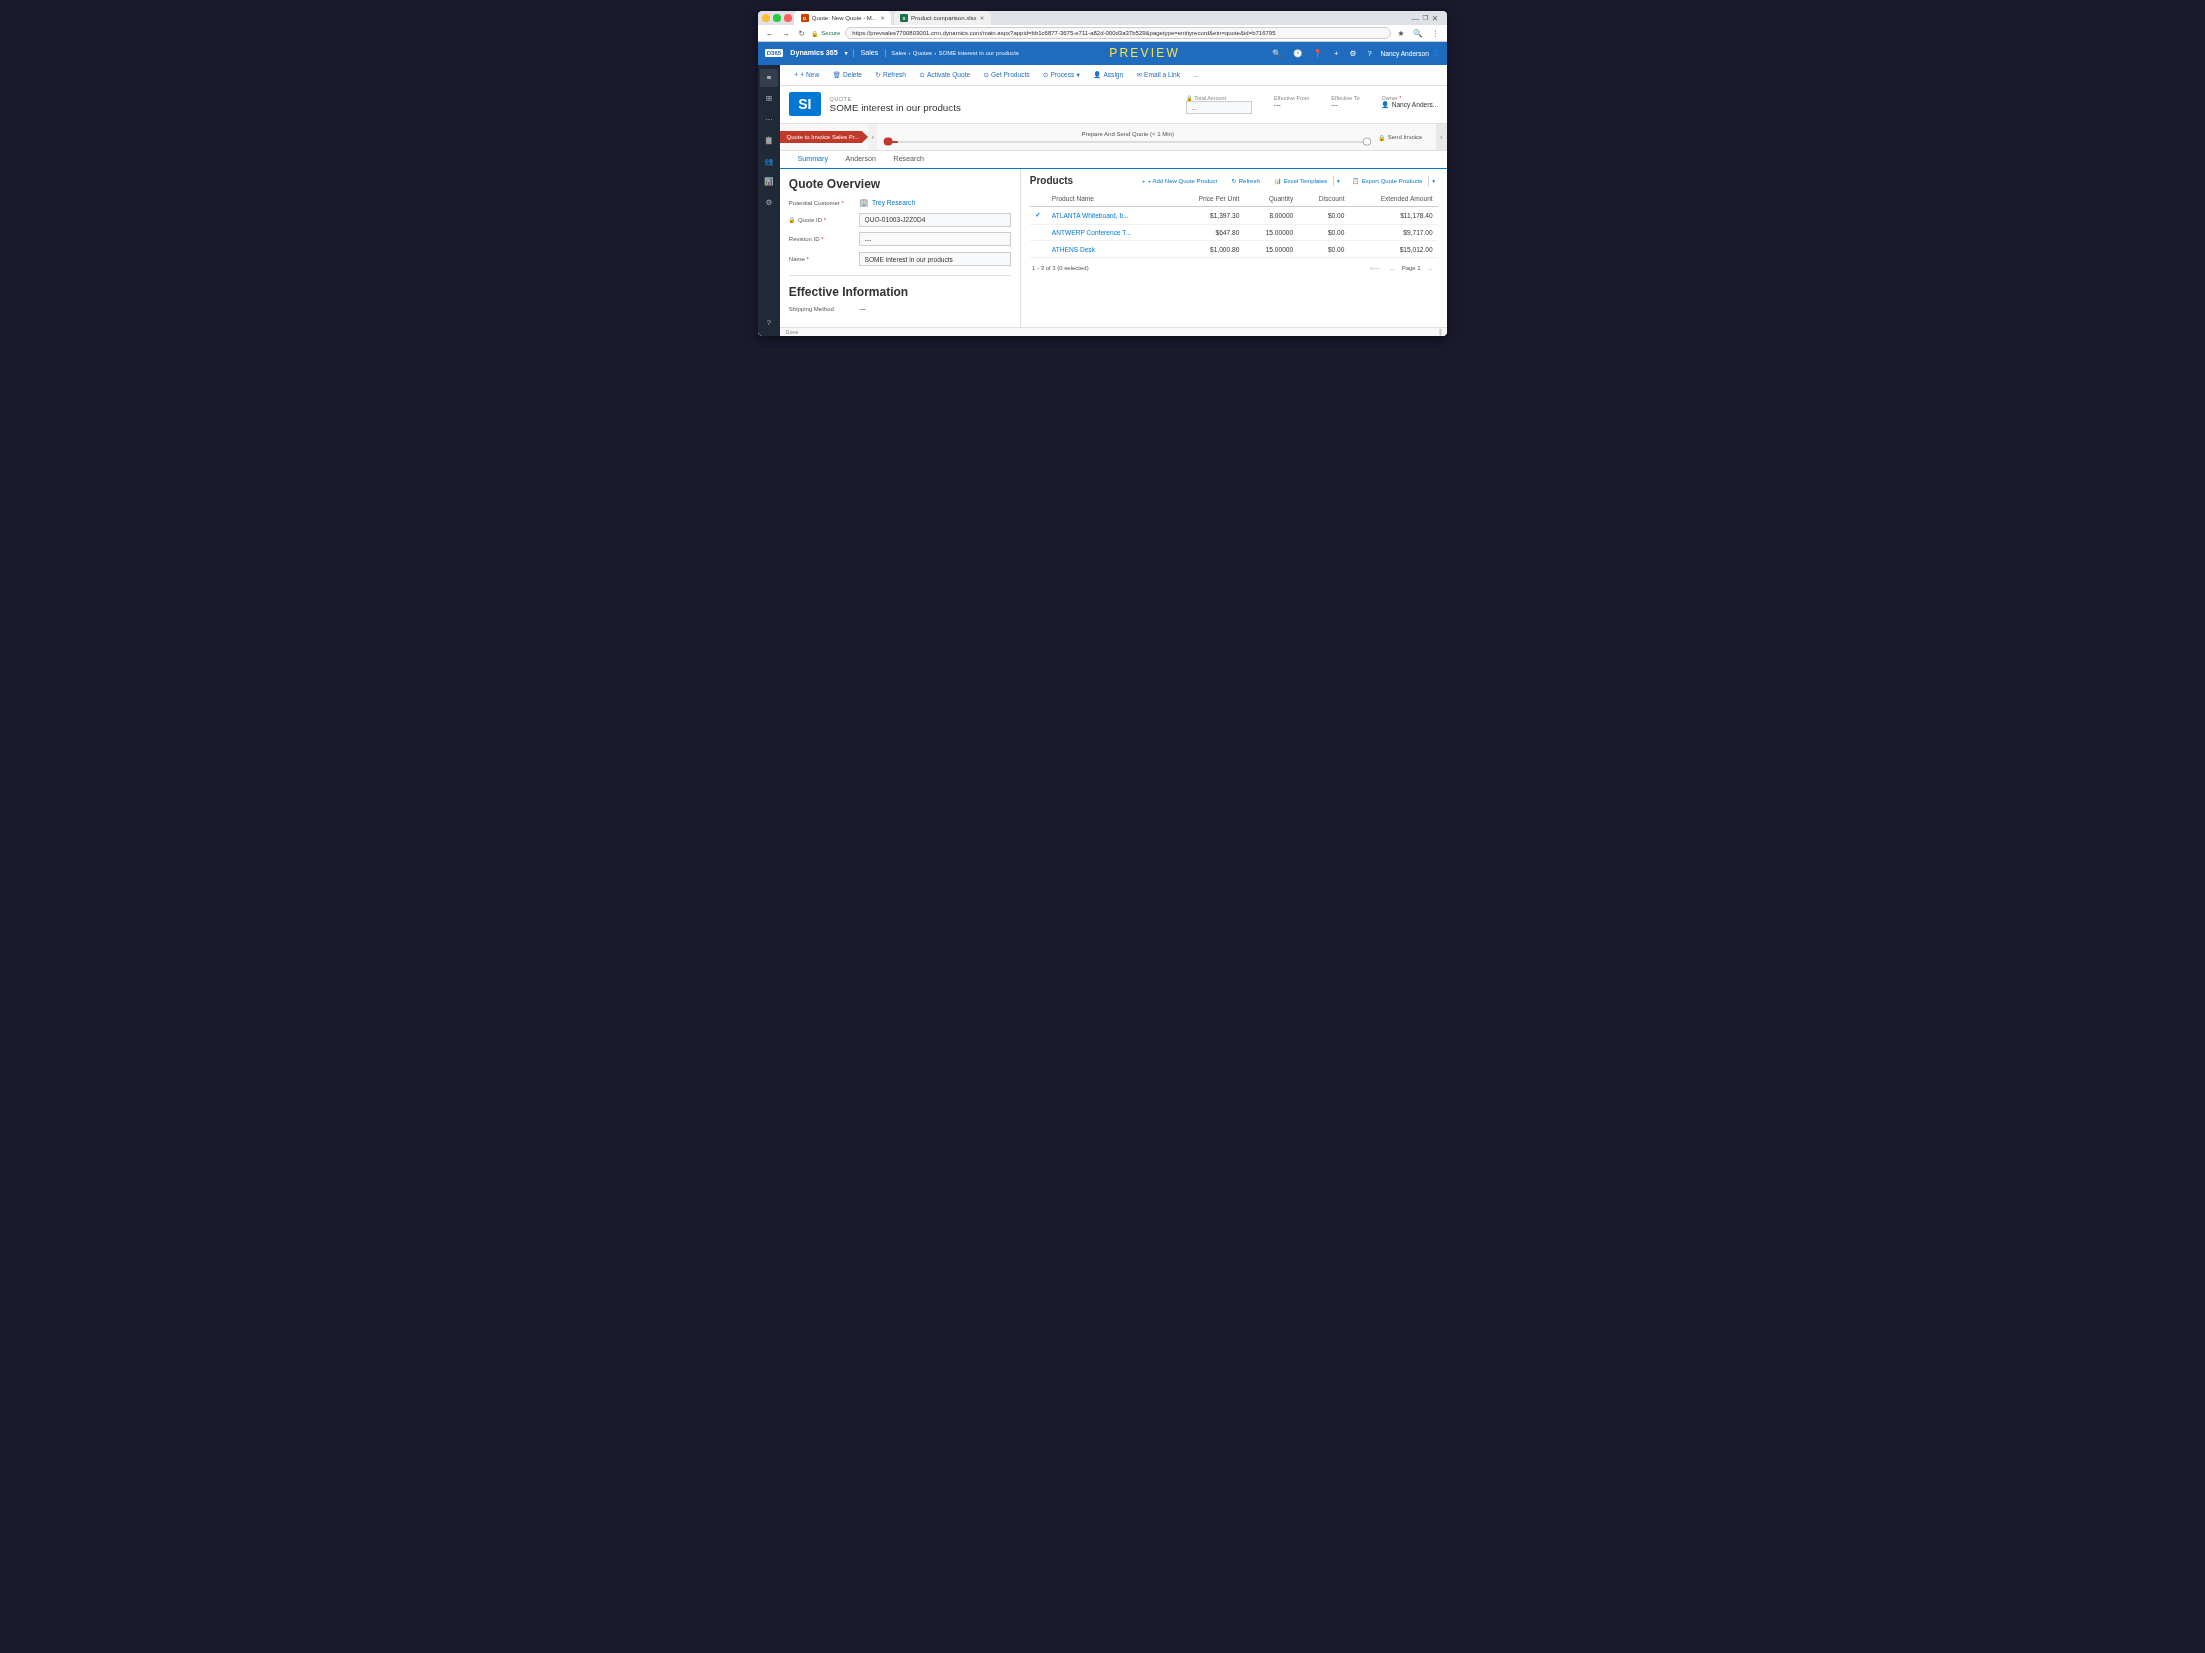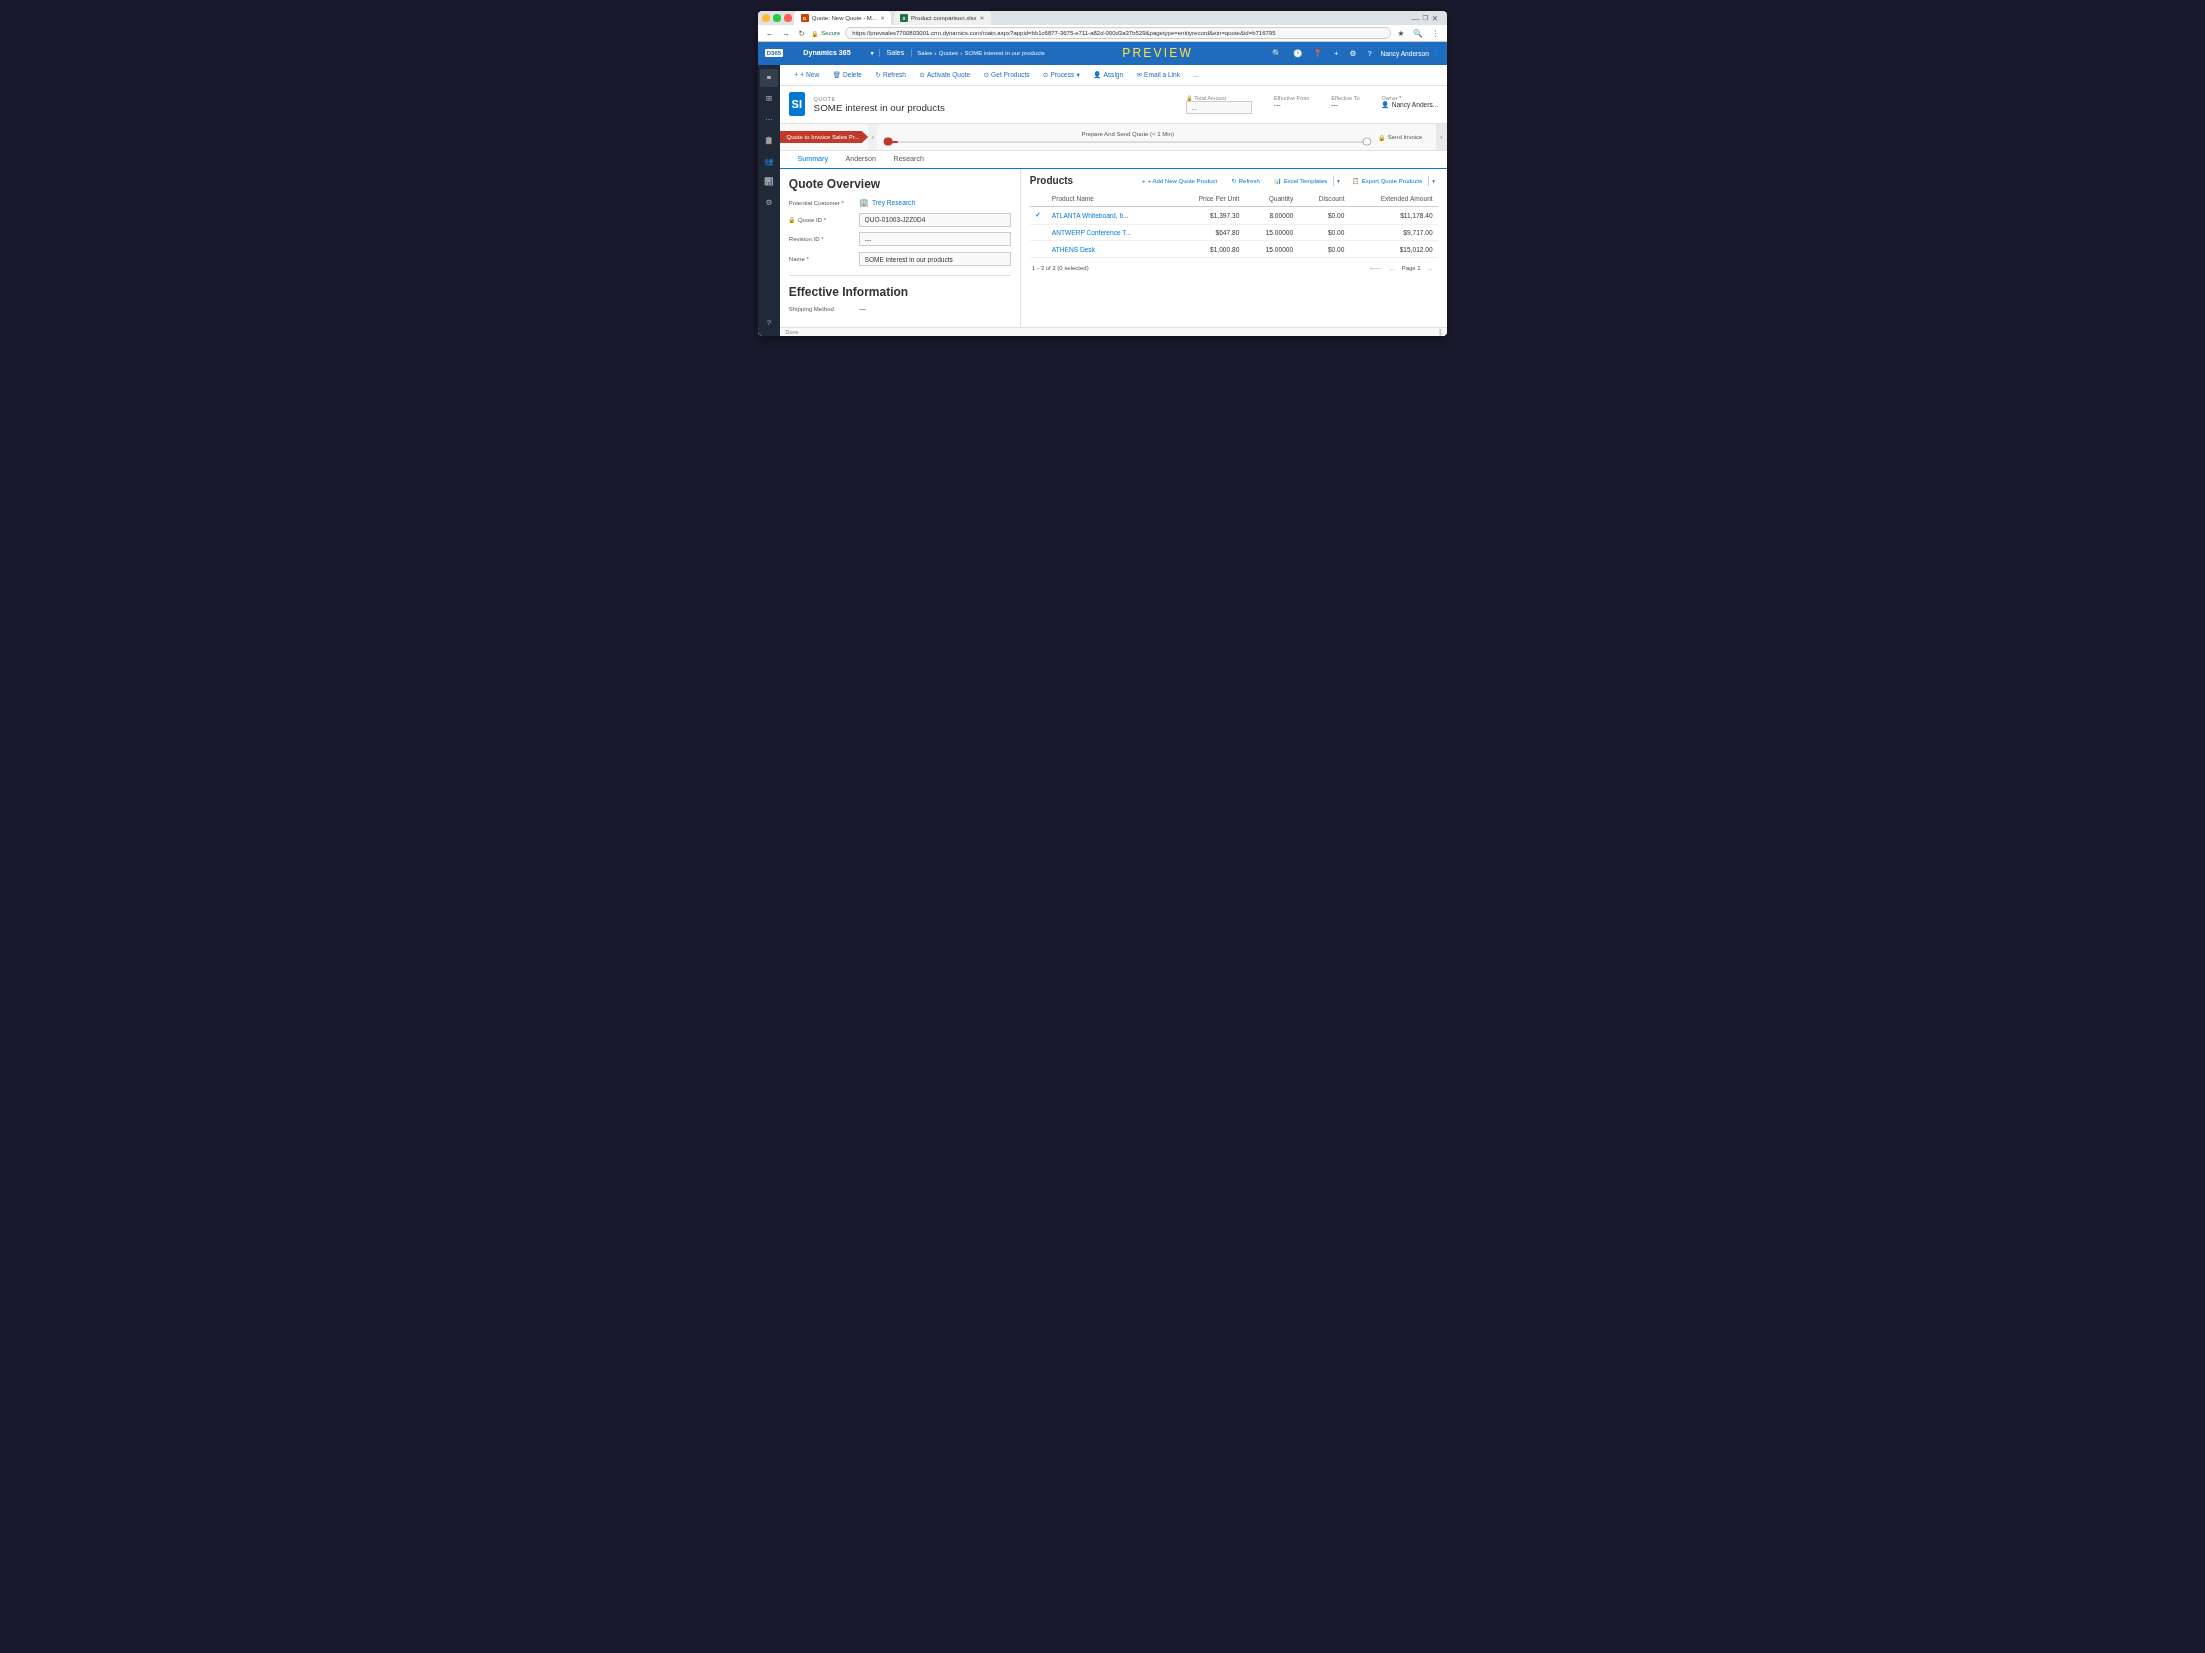--- a/index.html
+++ b/index.html
@@ -125,21 +125,21 @@
       height: 23px;
       gap: 5.5px;
     }
 
     .crm-topnav .dynamics-logo {
       color: white;
       font-size: 7.1px;
       font-weight: 600;
       display: flex;
       align-items: center;
-      gap: 20px;
+      gap: 7px;
       justify-content: space-between;
     }
 
     .crm-topnav .app-name {
       color: white;
       font-size: 7.1px;
       padding: 0 6.6px;
       border-left: 0.5px solid rgba(255,255,255,0.3);
       border-right: 0.5px solid rgba(255,255,255,0.3);
     }
@@ -255,28 +255,28 @@
     .record-header {
       background: white;
       padding: 6.6px 8.8px;
       border-bottom: 0.5px solid #e0e0e0;
       display: flex;
       align-items: center;
       gap: 8.8px;
     }
 
     .record-avatar {
-      width: 16px; height: 24px;
+      width: 32px; height: 24px;
       background: #0078d4;
       border-radius: 2.2px;
       display: flex;
       align-items: center;
       justify-content: center;
       color: white;
-      font-size: 11px;
+      font-size: 14px;
       font-weight: 600;
     }
 
     .record-title-area {
       flex: 1;
     }
 
     .record-label {
       font-size: 5.5px;
       color: #888;

